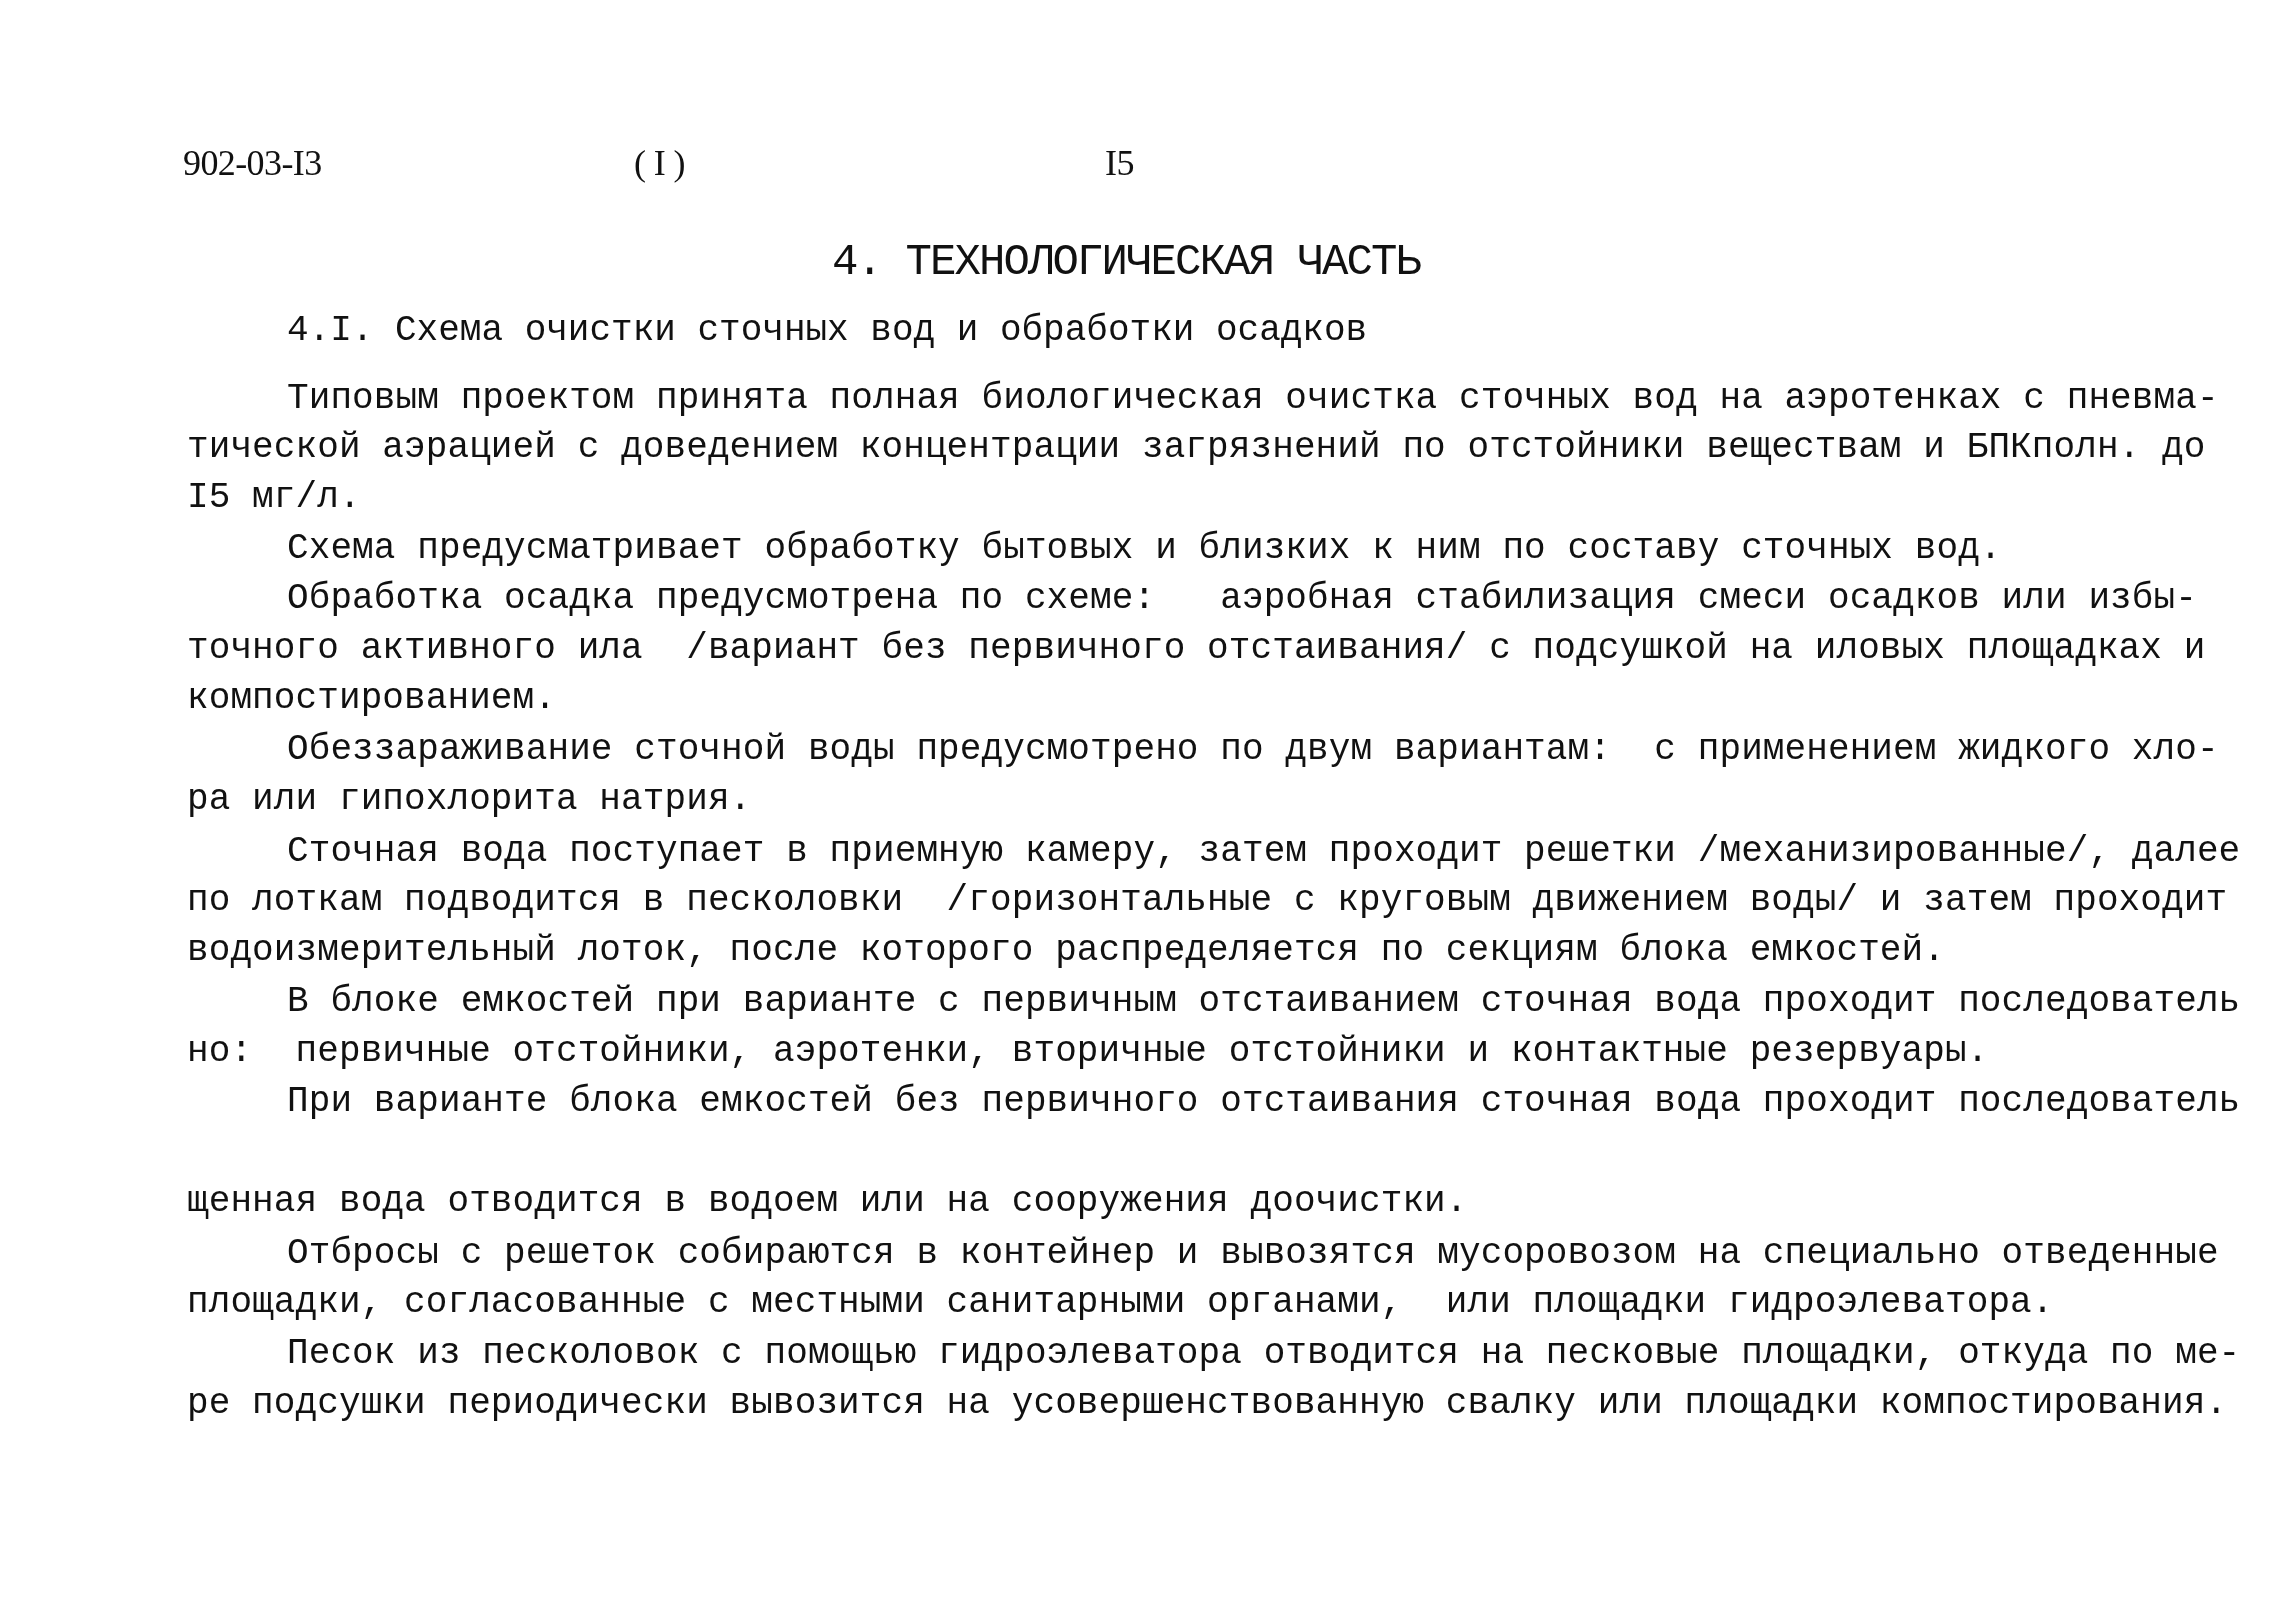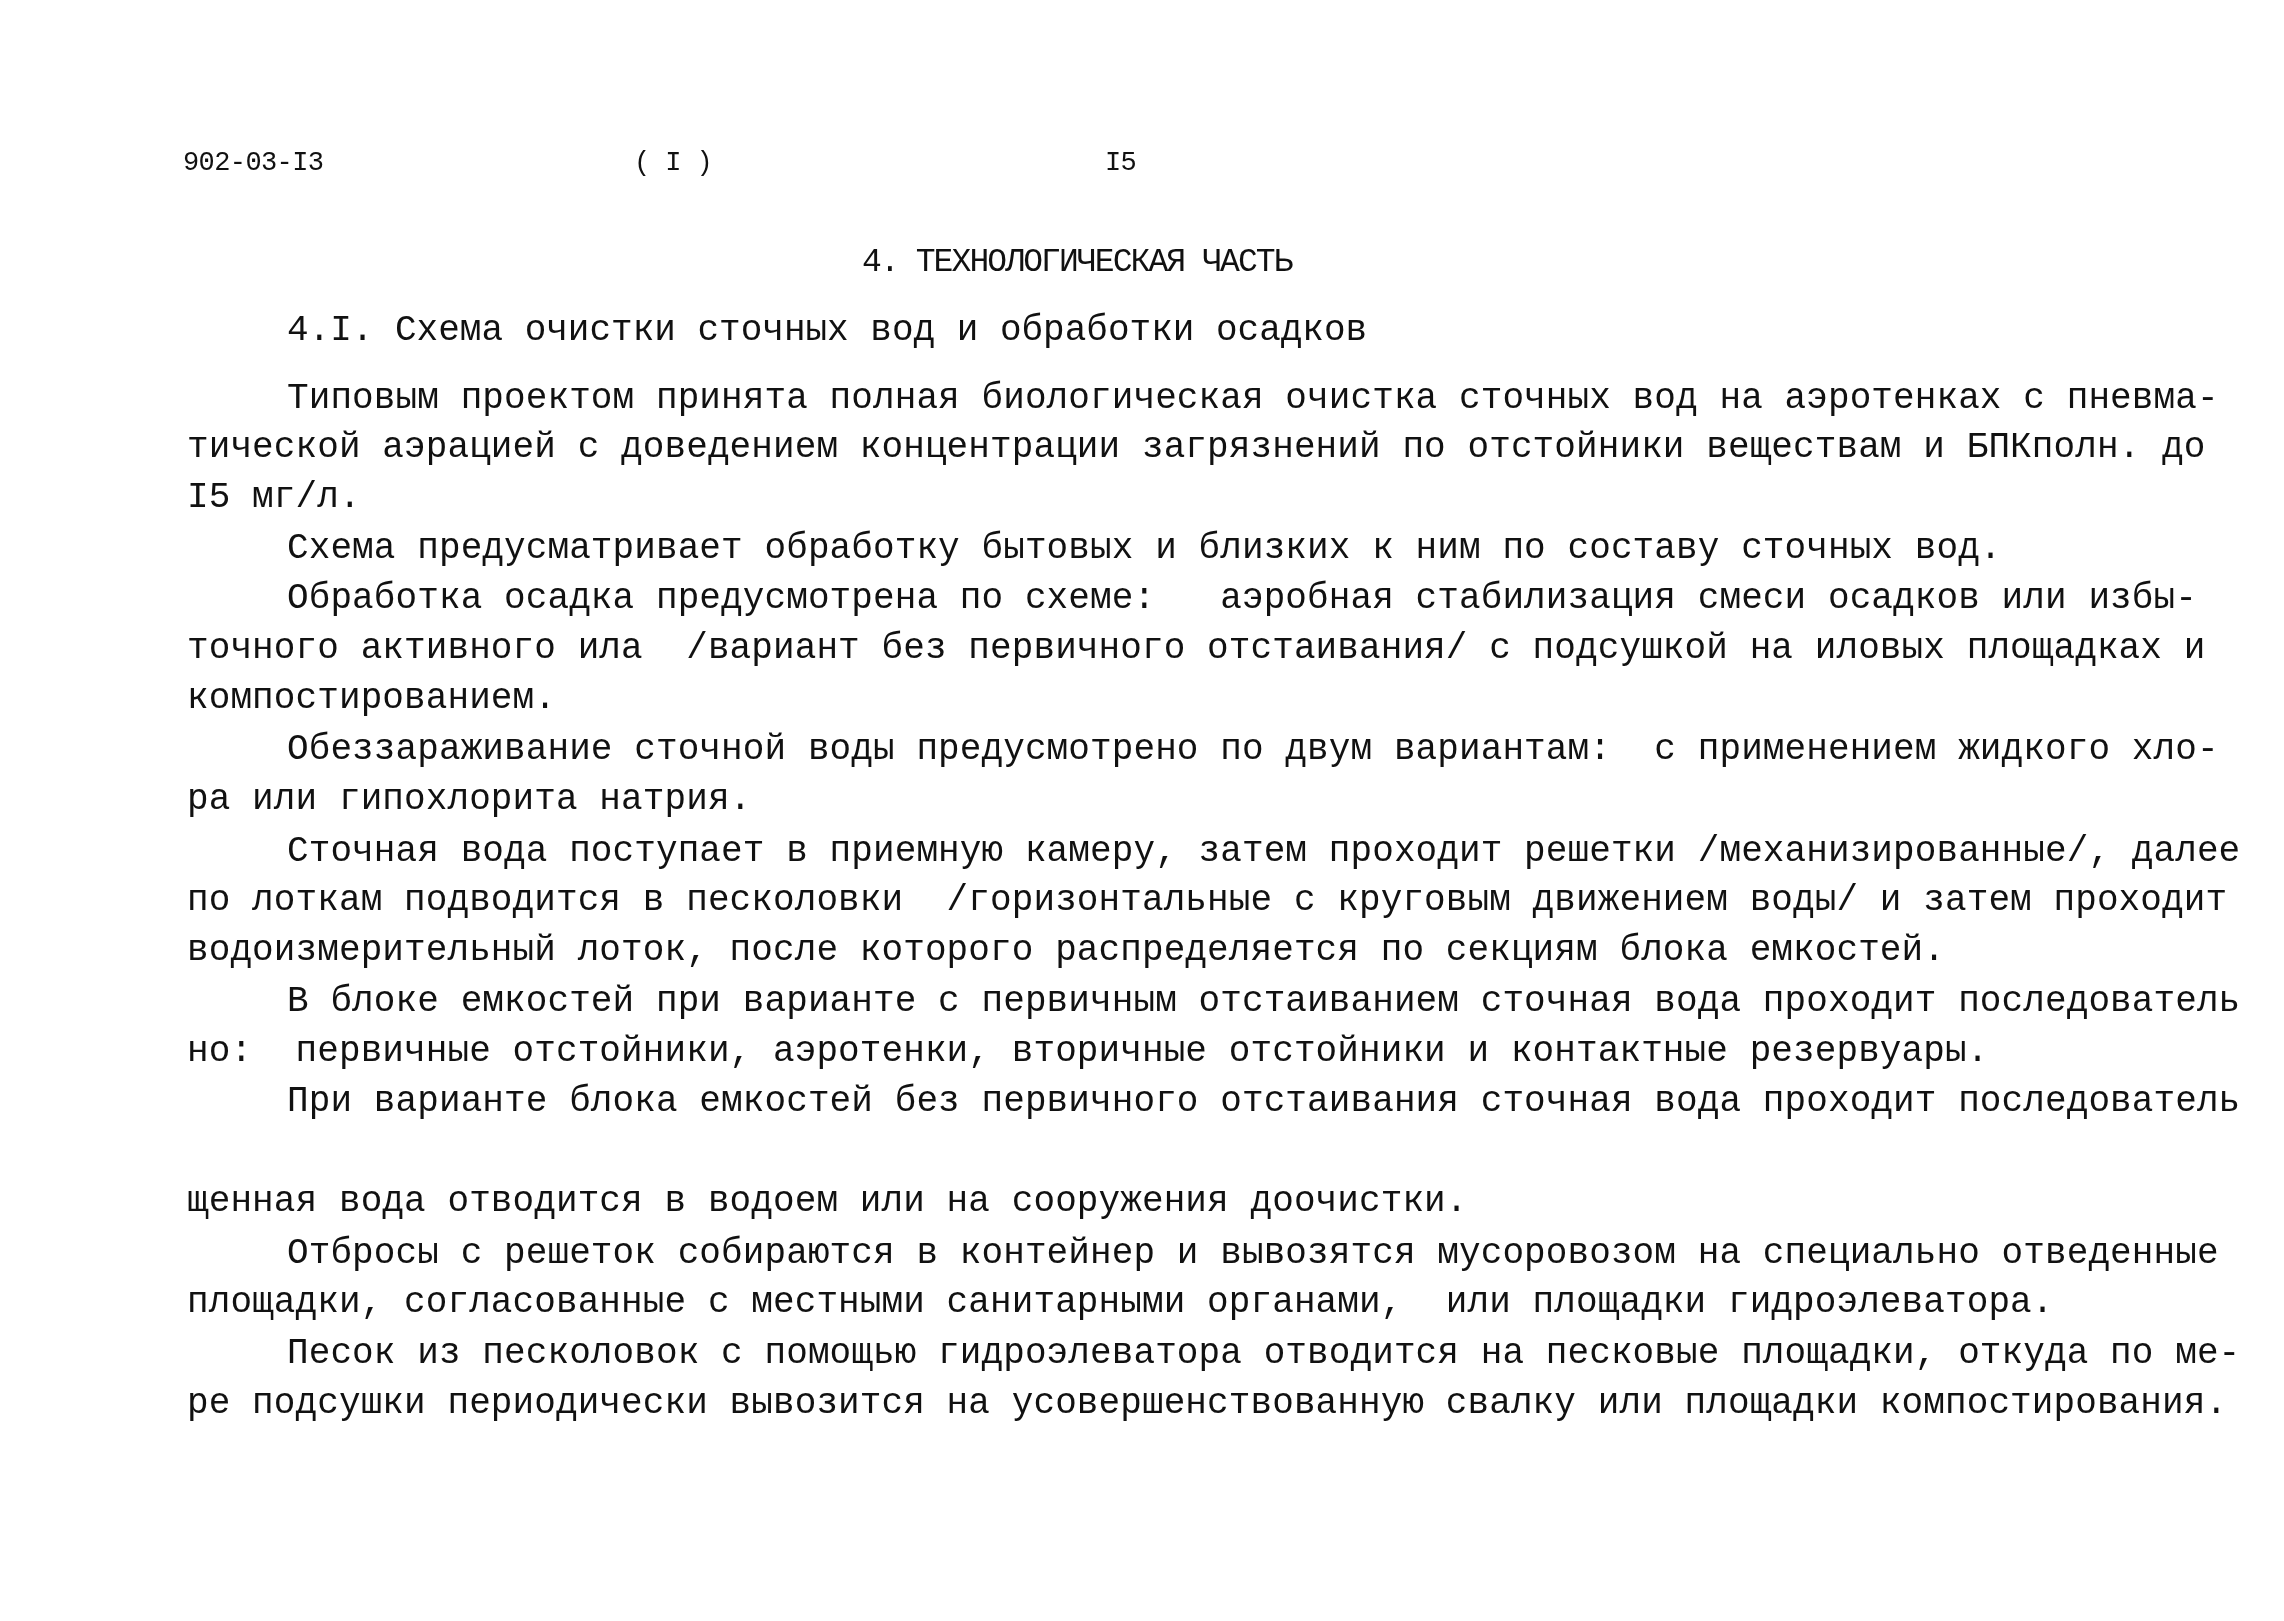--- a/index.html
+++ b/index.html
@@ -17,38 +17,38 @@
   }
   .page {
     position: absolute;
     left: 0; top: 0;
     width: 2284px;
     height: 1621px;
   }
   .hdr {
     position: absolute;
     top: 141px;
-    font-size: 27px;
+    font-size: 36px;
     line-height: 45px;
     letter-spacing: -0.6px;
     white-space: pre;
+    font-family: Liberation Serif, serif;
   }
   .hdr-code { left: 183px; }
   .hdr-part { left: 634px; }
   .hdr-page { left: 1105px; }
 
   .section-title {
     position: absolute;
     left: 832px;
     top: 240px;
-    font-size: 33px;
+    font-size: 44px;
     line-height: 45px;
     letter-spacing: -1.9px;
     white-space: pre;
-    margin-left: 30px;
   }
   .subsection-title {
     position: absolute;
     left: 287px;
     top: 308px;
     font-size: 36px;
     line-height: 45px;
     white-space: pre;
   }
   .line {

